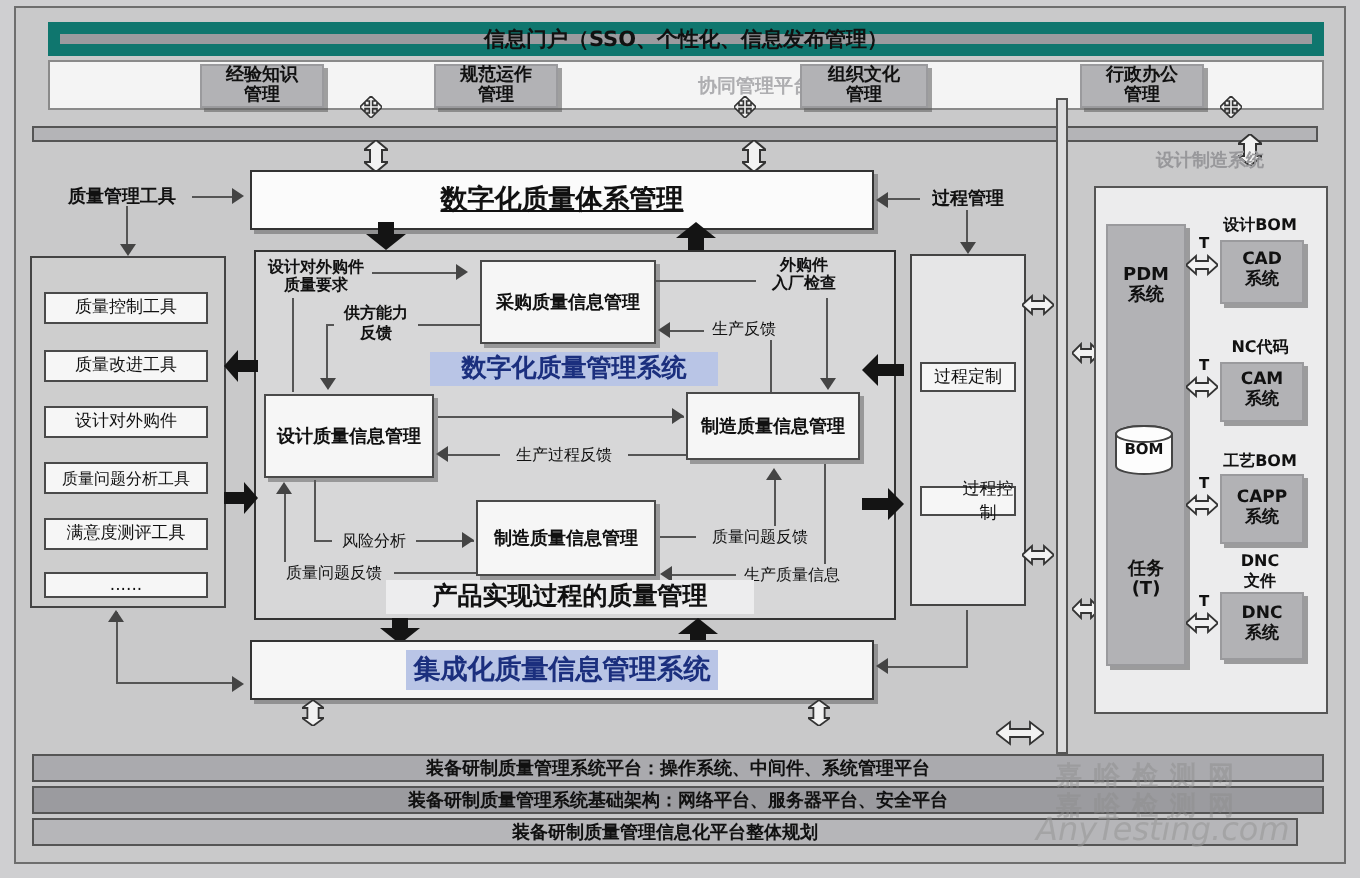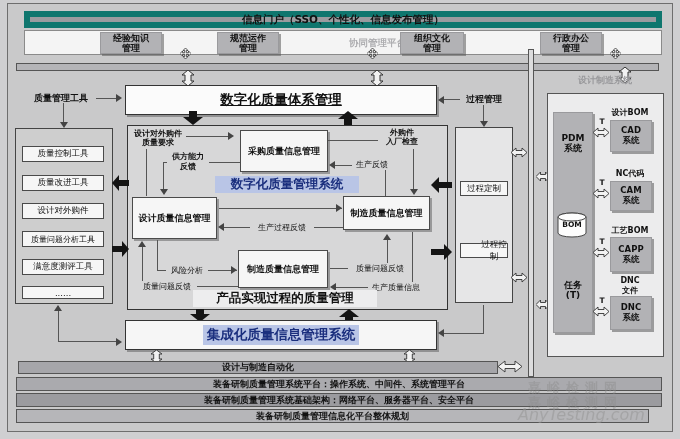--- a/index.html
+++ b/index.html
@@ -371,23 +371,20 @@
 系统</span></div>
   <div class="abs ctr bold" style="left:597px;top:296px;width:10px;height:9px;font-size:7.5px;">
       <span>T</span>
     </div>
   <div class="abs" style="left:593px;top:306px;">
       <svg width="16" height="11">
         <path d="M0 5.5 L5 1 V3.5 H11 V1 L16 5.5 L11 10 V7.5 H5 V10 Z" fill="#f2f2f2" stroke="#333" stroke-width="0.9"></path>
       </svg>
     </div>
 
-  <div class="abs ctr bold" style="left:18px;top:361px;width:480px;height:13px;background:#a6a6aa;border:1px solid #555;font-size:9px;">
-      <span>设计与制造自动化</span>
-    </div>
   <div class="abs" style="left:498px;top:360px;">
       <svg width="24" height="13">
         <path d="M0 6.5 L7 1 V4.5 H17 V1 L24 6.5 L17 12 V8.5 H7 V12 Z" fill="#f2f2f2" stroke="#333" stroke-width="0.9"></path>
       </svg>
     </div>
 
   <div class="abs ctr bold" style="left:16px;top:377px;width:646px;height:14px;background:#aaaaae;border:1px solid #555;font-size:9px;">
       <span>装备研制质量管理系统平台：操作系统、中间件、系统管理平台</span>
     </div>
   <div class="abs ctr bold" style="left:16px;top:393px;width:646px;height:14px;background:#9b9b9f;border:1px solid #555;font-size:9px;">

